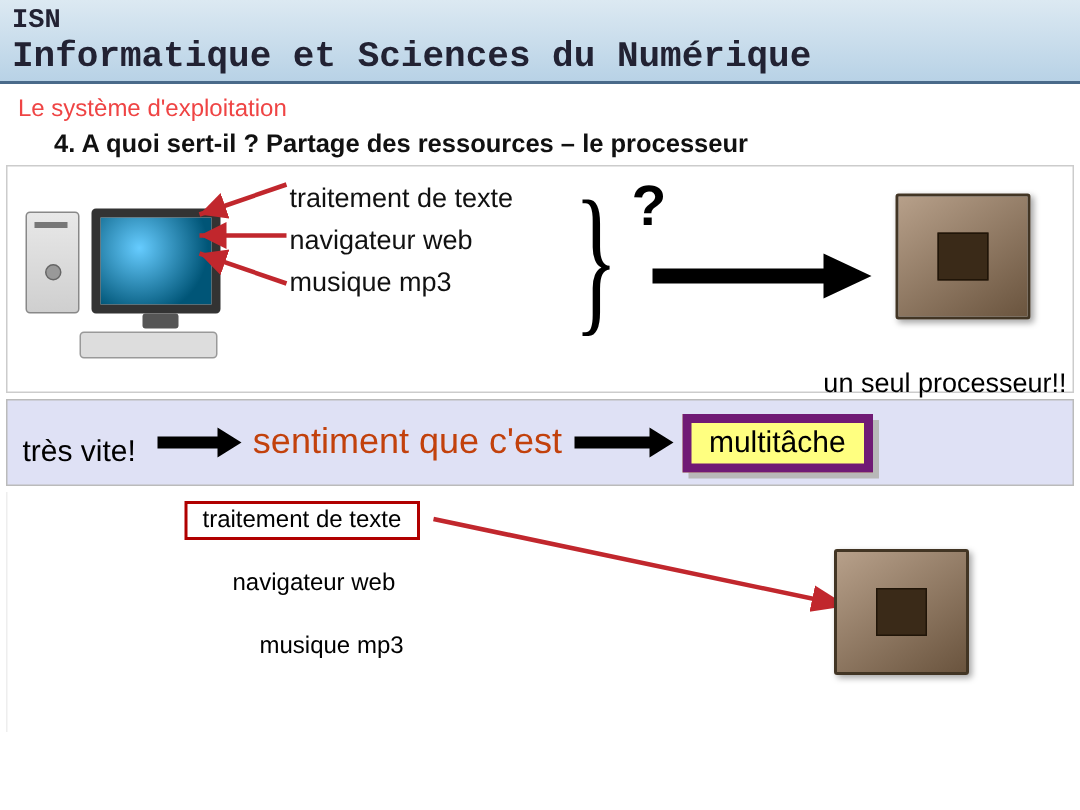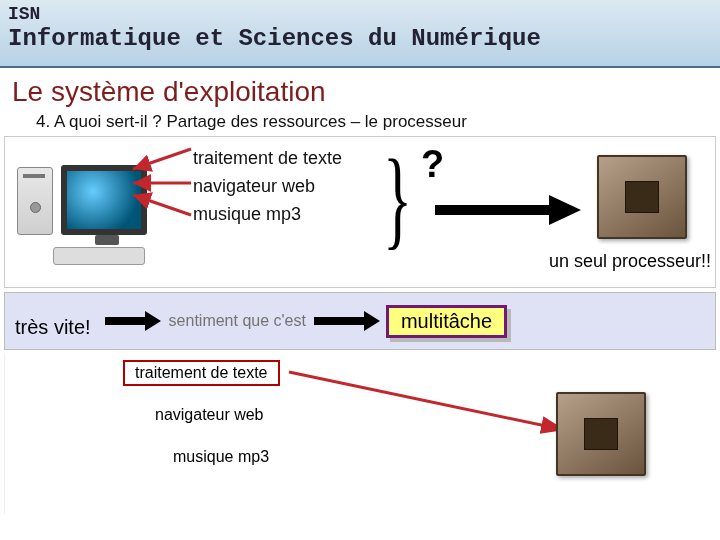--- a/index.html
+++ b/index.html
@@ -1,43 +1,43 @@
 <!DOCTYPE html>
 <html><head>
 <meta charset="utf-8">
 <style>
 html,body{margin:0;padding:0;width:720px;height:540px;font-family:"Segoe UI",Arial,sans-serif;background:#fff;overflow:hidden}
-.header{background:linear-gradient(#dce9f2,#b8d2e6);border-bottom:2px solid #4a6a8a;padding:4px 8px 14px;font-family:"Courier New",monospace;font-weight:bold;color:#223;line-height:1.15}
+.header{background:linear-gradient(#dce9f2,#b8d2e6);border-bottom:2px solid #4a6a8a;padding:4px 8px 2px;font-family:"Courier New",monospace;font-weight:bold;color:#223;line-height:1.15}
 .header .l1{font-size:18px}
 .header .l2{font-size:24px}
-.subtitle{font-size:28px;color:#7f1d1d;padding:8px 12px 4px}
-.q{font-size:17px;font-weight:normal;padding:0 0 4px 36px;color:#111}
+.subtitle{font-size:16px;color:#ef4444;padding:8px 12px 4px}
+.q{font-size:17px;font-weight:bold;padding:0 0 4px 36px;color:#111}
 .dia1{position:relative;height:150px;border:1px solid #ccc;margin:0 4px 2px 4px;background:#fff}
 .computer{position:absolute;left:12px;top:28px}
 .tower{display:inline-block;width:34px;height:66px;background:linear-gradient(#e8e8e8,#cfcfcf);border:1px solid #888;border-radius:3px;vertical-align:bottom;position:relative}
 .tower:before{content:"";position:absolute;left:5px;top:6px;width:22px;height:4px;background:#777}
 .tower:after{content:"";position:absolute;left:12px;top:34px;width:9px;height:9px;border-radius:50%;background:#999;border:1px solid #666}
 .monitor{display:inline-block;width:74px;height:58px;border:6px solid #333;border-radius:3px;background:radial-gradient(circle at 35% 35%,#6cf,#057 75%);margin-left:4px;vertical-align:bottom;position:relative}
 .monitor:after{content:"";position:absolute;left:28px;bottom:-16px;width:24px;height:10px;background:#555;border-radius:2px}
 .kbrow{position:absolute;left:48px;top:110px;width:90px;height:16px;background:#ddd;border:1px solid #999;border-radius:3px}
 .apps{position:absolute;left:188px;top:8px;font-size:18px;color:#111;line-height:1.55}
 .brace{position:absolute;left:366px;top:6px;font-size:110px;line-height:1;color:#000;font-family:"Times New Roman",serif;transform:scaleX(.55)}
 .qmark{position:absolute;left:416px;top:6px;font-size:38px;font-weight:bold;color:#000}
 .cpu{width:86px;height:80px;background:linear-gradient(145deg,#b7a08a,#6a543e);border:2px solid #423524;border-radius:2px;position:relative;box-shadow:2px 2px 4px rgba(0,0,0,.35)}
 .cpu:before{content:"";position:absolute;left:26px;top:24px;width:32px;height:30px;background:#3a2a18;border:1px solid #201508}
 .cpu1{position:absolute;right:28px;top:18px}
 .arrowbig{position:absolute;left:428px;top:56px}
 .arrowbig svg{display:block}
-.caption-proc{position:absolute;right:4px;top:114px;font-size:18px;color:#000}
+.caption-proc{position:absolute;right:4px;top:134px;font-size:18px;color:#000}
 .band{position:relative;height:56px;background:#dfe1f5;margin:4px 4px 2px 4px;border:1px solid #bbb;display:flex;align-items:center}
 .band .fast{font-size:20px;color:#000;margin:12px 8px 0 10px;white-space:nowrap}
-.band .mid{font-size:16px;color:#737373;text-align:left;line-height:1.1;flex:0 0 auto;margin:0 2px}
+.band .mid{font-size:24px;color:#c2410c;text-align:left;line-height:1.1;flex:0 0 auto;margin:0 2px}
 .band .arr{flex:0 0 auto;margin:0 4px}
 .band .arr svg{display:block}
-.multibox{font-size:20px;background:#ffff80;border:3px solid #701a75;padding:2px 12px;margin-right:14px;box-shadow:4px 4px 0 #b8b8b8;color:#000}
+.multibox{font-size:20px;background:#ffff80;border:6px solid #701a75;padding:2px 12px;margin-right:14px;box-shadow:4px 4px 0 #b8b8b8;color:#000}
 .dia2{position:relative;height:160px;margin:4px 4px 0 4px;background:#fff;border-left:1px solid #eee}
 .appbox{position:absolute;font-size:16px;color:#000;padding:2px 10px}
 .appbox.bordered{border:2px solid #b00000}
 .cpu2{position:absolute;right:70px;top:38px}
 .redline{position:absolute}
 .redline svg{display:block;overflow:visible}
 svg .ah{fill:#000}
 svg .rl{stroke:#c1272d;stroke-width:3}
 </style>
 </head>

